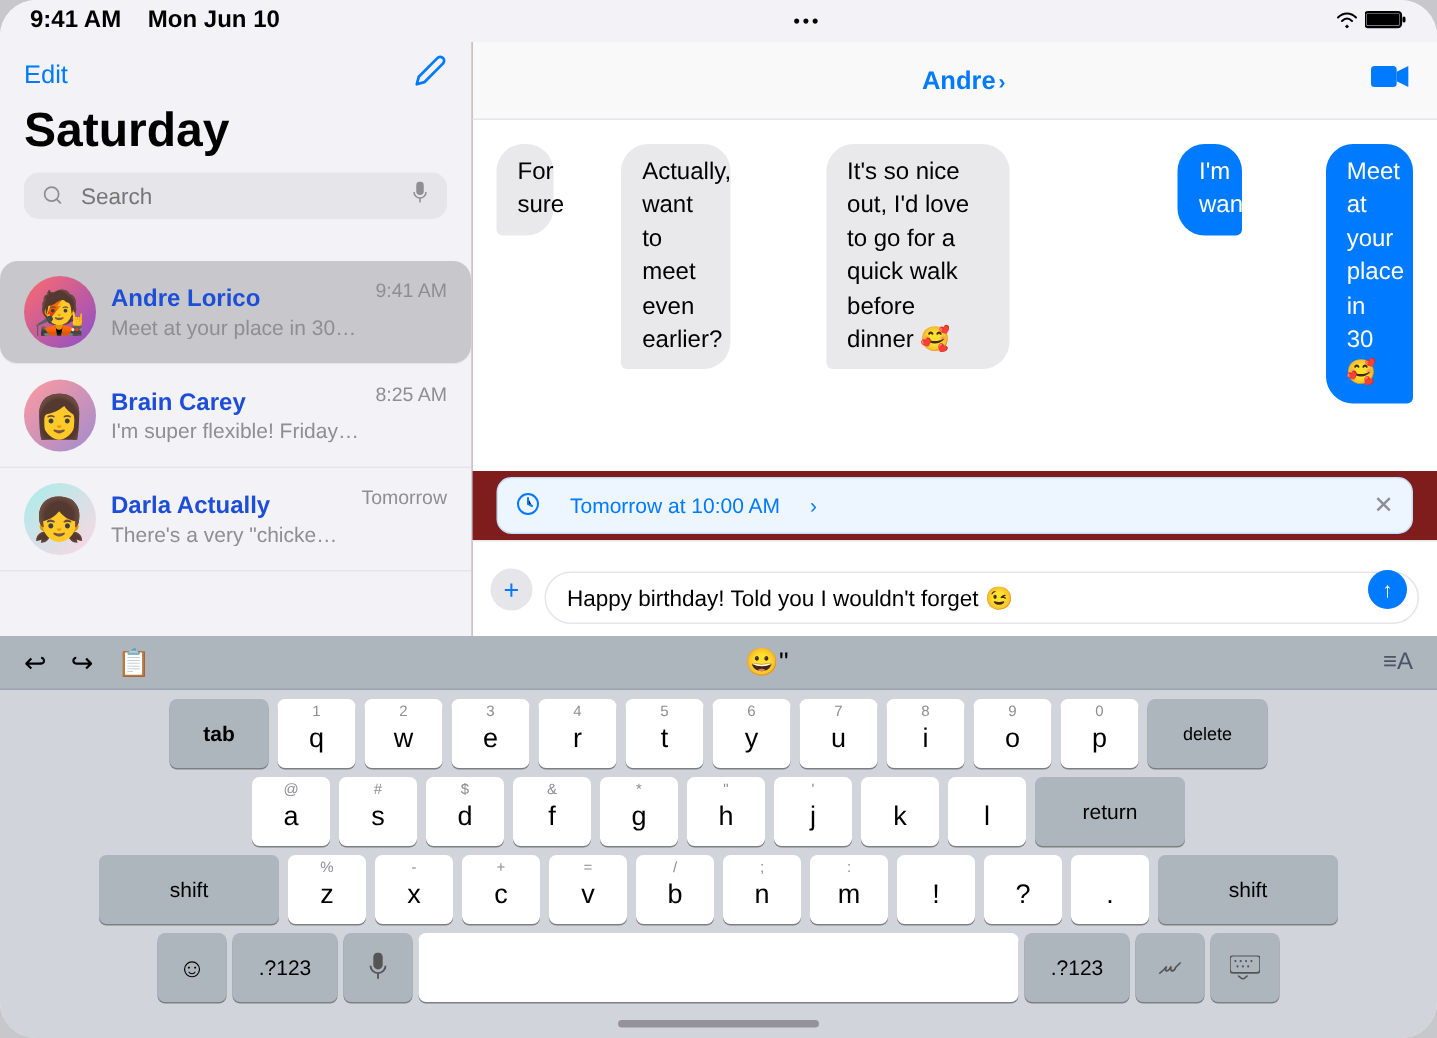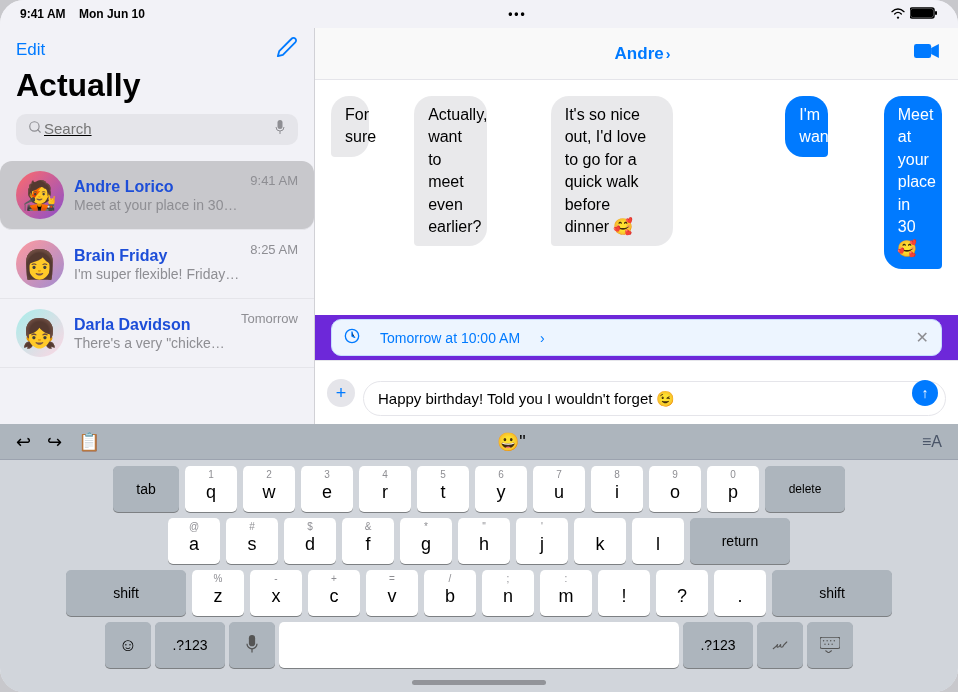--- a/index.html
+++ b/index.html
@@ -29,21 +29,21 @@
       height: 28px;
       background: #f2f2f7;
       display: flex;
       align-items: center;
       justify-content: space-between;
       padding: 0 20px;
       font-size: 12px;
       font-weight: 600;
       flex-shrink: 0;
     }
-    .status-bar-left { color: #000; font-size: 12px; }
+    .status-bar-left { color: #000; font-size: 16px; }
     .status-bar-center { color: #000; font-size: 12px; letter-spacing: 2px; }
     .status-bar-right { display: flex; align-items: center; gap: 4px; font-size: 12px; }
 
     
     .main-content {
       flex: 1;
       display: flex;
       overflow: hidden;
     }
 
@@ -51,21 +51,21 @@
     .messages-panel {
       width: 315px;
       background: #f2f2f7;
       display: flex;
       flex-direction: column;
       border-right: 1px solid #d1d1d6;
       flex-shrink: 0;
     }
 
     .messages-header {
-      padding: 8px 16px 8px;
+      padding: 8px 16px 20px;
     }
 
     .messages-header-top {
       display: flex;
       justify-content: space-between;
       align-items: center;
       margin-bottom: 4px;
     }
 
     .edit-btn {
@@ -90,24 +90,23 @@
       font-weight: 700;
       color: #000;
       margin-bottom: 10px;
     }
 
     .search-bar {
       background: #e5e5ea;
       border-radius: 10px;
       padding: 6px 12px;
       display: flex;
-      align-items: flex-start;
-      gap: 2px;
+      align-items: flex-end;
+      gap: 12px;
       margin-bottom: 8px;
-      text-decoration: underline;
     }
 
     .search-icon { color: #8e8e93; font-size: 14px; }
     .search-input {
       flex: 1;
       background: none;
       border: none;
       outline: none;
       font-size: 15px;
       color: #8e8e93;
@@ -158,21 +157,21 @@
     .conversation-body { flex: 1; min-width: 0; }
     .conversation-name { font-size: 16px; font-weight: 600; color: #1d4ed8; }
     .conversation-preview { font-size: 14px; color: #8e8e93; white-space: nowrap; overflow: hidden; text-overflow: ellipsis; margin-top: 1px; }
     .conversation-time { font-size: 13px; color: #8e8e93; flex-shrink: 0; align-self: flex-start; padding-top: 2px; }
 
     
     .chat-panel {
       flex: 1;
       display: flex;
       flex-direction: column;
-      background: #6d28d9;
+      background: #7f1d1d;
     }
 
     .chat-header {
       height: 52px;
       border-bottom: 1px solid #e5e5ea;
       display: flex;
       align-items: center;
       justify-content: space-between;
       padding: 0 16px;
       background: #f9f9f9;
@@ -395,21 +394,21 @@
       margin-top: 6px;
     }
 
     .key-space {
       flex: 4;
       max-width: 280px;
       font-size: 14px;
       color: #000;
     }
 
-    .key-tab { min-width: 66px; max-width: 66px; }
+    .key-tab { min-width: 66px; max-width: 66px; font-weight: bold; }
     .key-delete { min-width: 80px; max-width: 80px; font-size: 12px; }
     .key-caps { min-width: 90px; max-width: 90px; font-size: 12px; }
     .key-return { min-width: 100px; max-width: 100px; font-size: 14px; }
     .key-shift { min-width: 120px; max-width: 120px; font-size: 14px; }
     .key-shift-r { min-width: 120px; max-width: 120px; font-size: 14px; }
 
     .bottom-row { display: flex; gap: 4px; justify-content: center; align-items: center; padding: 0 4px; }
     .key-emoji { min-width: 46px; max-width: 46px; font-size: 20px; }
     .key-123 { min-width: 70px; max-width: 70px; font-size: 14px; }
     .key-mic { min-width: 46px; max-width: 46px; }
@@ -478,21 +477,21 @@
     <div class="messages-panel">
       <div class="messages-header">
         <div class="messages-header-top">
           <button class="edit-btn">Edit</button>
           <button class="compose-btn">
             <svg width="22" height="22" viewBox="0 0 24 24">
                 <path d="M17 3a2.83 2.83 0 1 1 4 4L7.5 20.5 2 22l1.5-5.5L17 3z" stroke="#007aff" stroke-width="2" fill="none" stroke-linecap="round" stroke-linejoin="round"></path>
               </svg>
           </button>
         </div>
-        <div class="messages-title">Actually</div>
+        <div class="messages-title">Saturday</div>
         <div class="search-bar">
           <span class="search-icon">
             <svg width="14" height="14" viewBox="0 0 24 24">
                 <circle cx="11" cy="11" r="8" stroke="#8e8e93" stroke-width="2" fill="none"></circle>
                 <path d="m21 21-4.35-4.35" stroke="#8e8e93" stroke-width="2" stroke-linecap="round"></path>
               </svg>
           </span>
           <input class="search-input" type="text" placeholder="Search" style="">
           <span class="mic-icon">
             <svg width="12" height="16" viewBox="0 0 24 32">
@@ -511,30 +510,30 @@
           <div class="conversation-body">
             <div class="conversation-name">Andre Lorico</div>
             <div class="conversation-preview">Meet at your place in 30 🥰</div>
           </div>
           <div class="conversation-time">9:41 AM</div>
         </div>
 
         <div class="conversation-item">
           <div class="avatar avatar-memoji avatar-brain">👩</div>
           <div class="conversation-body">
-            <div class="conversation-name">Brain Friday</div>
+            <div class="conversation-name">Brain Carey</div>
             <div class="conversation-preview">I'm super flexible! Friday afternoon or Saturday morning are both good</div>
           </div>
           <div class="conversation-time">8:25 AM</div>
         </div>
 
         <div class="conversation-item">
           <div class="avatar avatar-memoji avatar-darla">👧</div>
           <div class="conversation-body">
-            <div class="conversation-name">Darla Davidson</div>
+            <div class="conversation-name">Darla Actually</div>
             <div class="conversation-preview">There's a very "chicken or the egg" thing happening here</div>
           </div>
           <div class="conversation-time">Tomorrow</div>
         </div>
       </div>
     </div>
 
     <div class="chat-panel">
 
       <div class="chat-header">

